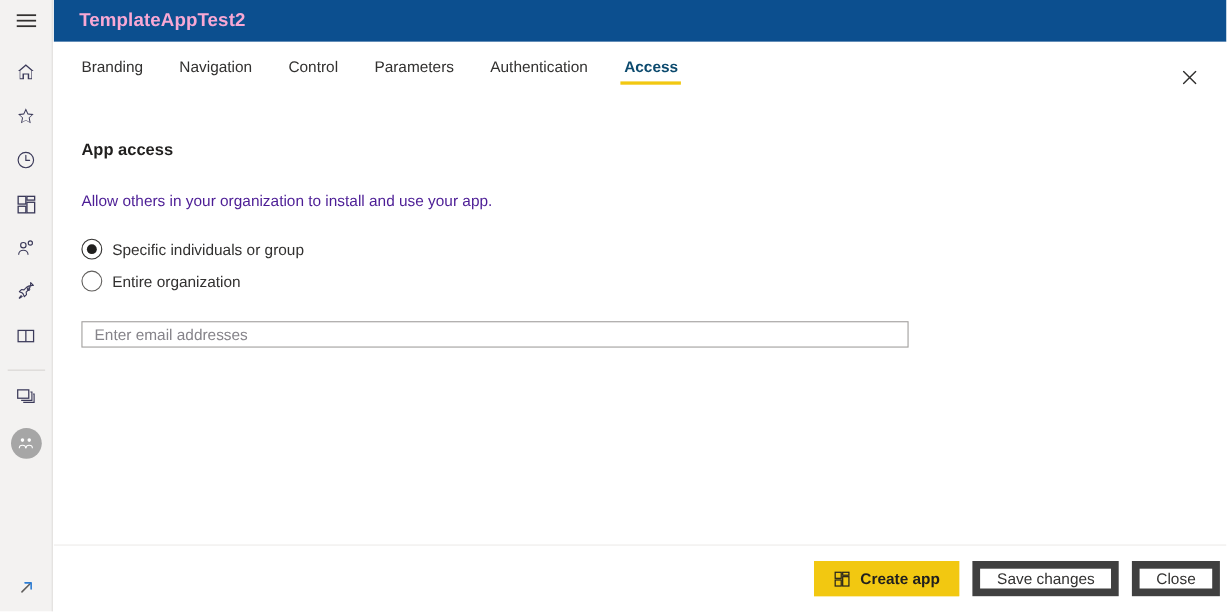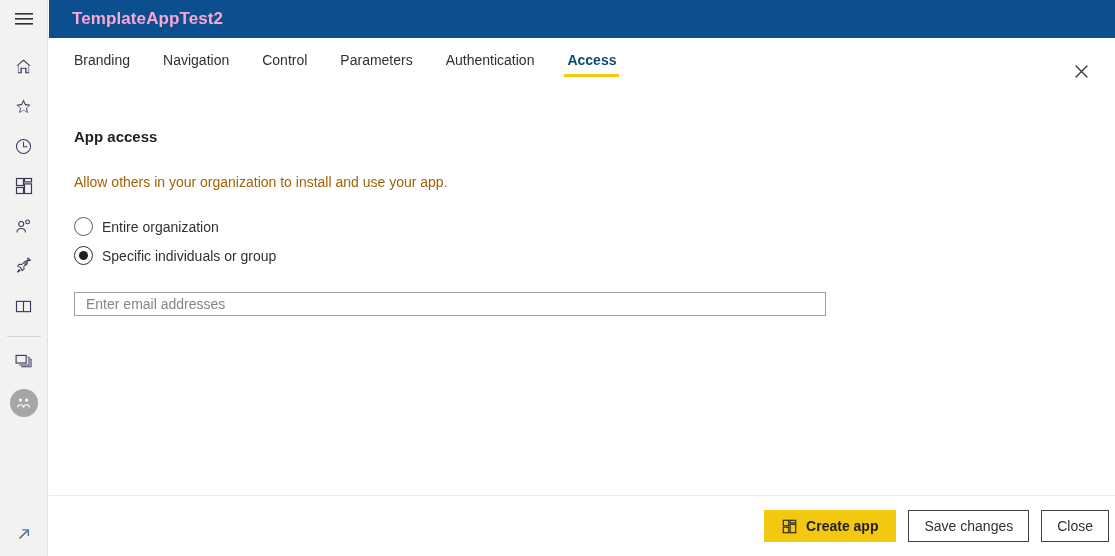--- a/index.html
+++ b/index.html
@@ -140,21 +140,21 @@
 
   .section-title {
     font-size: 15px;
     font-weight: bold;
     color: #201f1e;
     margin-bottom: 26px;
   }
 
   .desc-line {
     font-size: 14px;
-    color: #a16207;
+    color: #4c1d95;
     line-height: 22px;
   }
   .desc-line.bold { font-weight: bold; color: #201f1e; }
 
   .radio-group { margin-top: 19px; }
   .radio-row {
     display: flex;
     align-items: center;
     height: 29px;
     cursor: pointer;
@@ -203,21 +203,21 @@
     background: #ffffff;
     display: flex;
     align-items: center;
     justify-content: flex-end;
     padding-right: 6px;
   }
   .btn {
     height: 32px;
     font-size: 14px;
     font-family: "Liberation Sans", sans-serif;
-    border: 1px solid #404040;
+    border: 7px solid #404040;
     background: #ffffff;
     color: #323130;
     padding: 0 15px;
     margin-left: 12px;
     cursor: pointer;
     display: flex;
     align-items: center;
     justify-content: center;
     white-space: nowrap;
   }
@@ -376,28 +376,28 @@
     </div>
 
     <div class="content">
 
       <div class="section-title">App access</div>
 
       <div class="desc-line">Allow others in your organization to install and use your app.</div>
 
       <div class="radio-group">
 
+        <div class="radio-row selected">
+          <span class="radio-mark"></span>
+          <span class="radio-label">Specific individuals or group</span>
+        </div>
+
         <div class="radio-row">
           <span class="radio-mark"></span>
           <span class="radio-label">Entire organization</span>
-        </div>
-
-        <div class="radio-row selected">
-          <span class="radio-mark"></span>
-          <span class="radio-label">Specific individuals or group</span>
         </div>
 
       </div>
 
       <input class="email-field" type="text" placeholder="Enter email addresses" style="">
 
     </div>
 
     <div class="footer">
 

